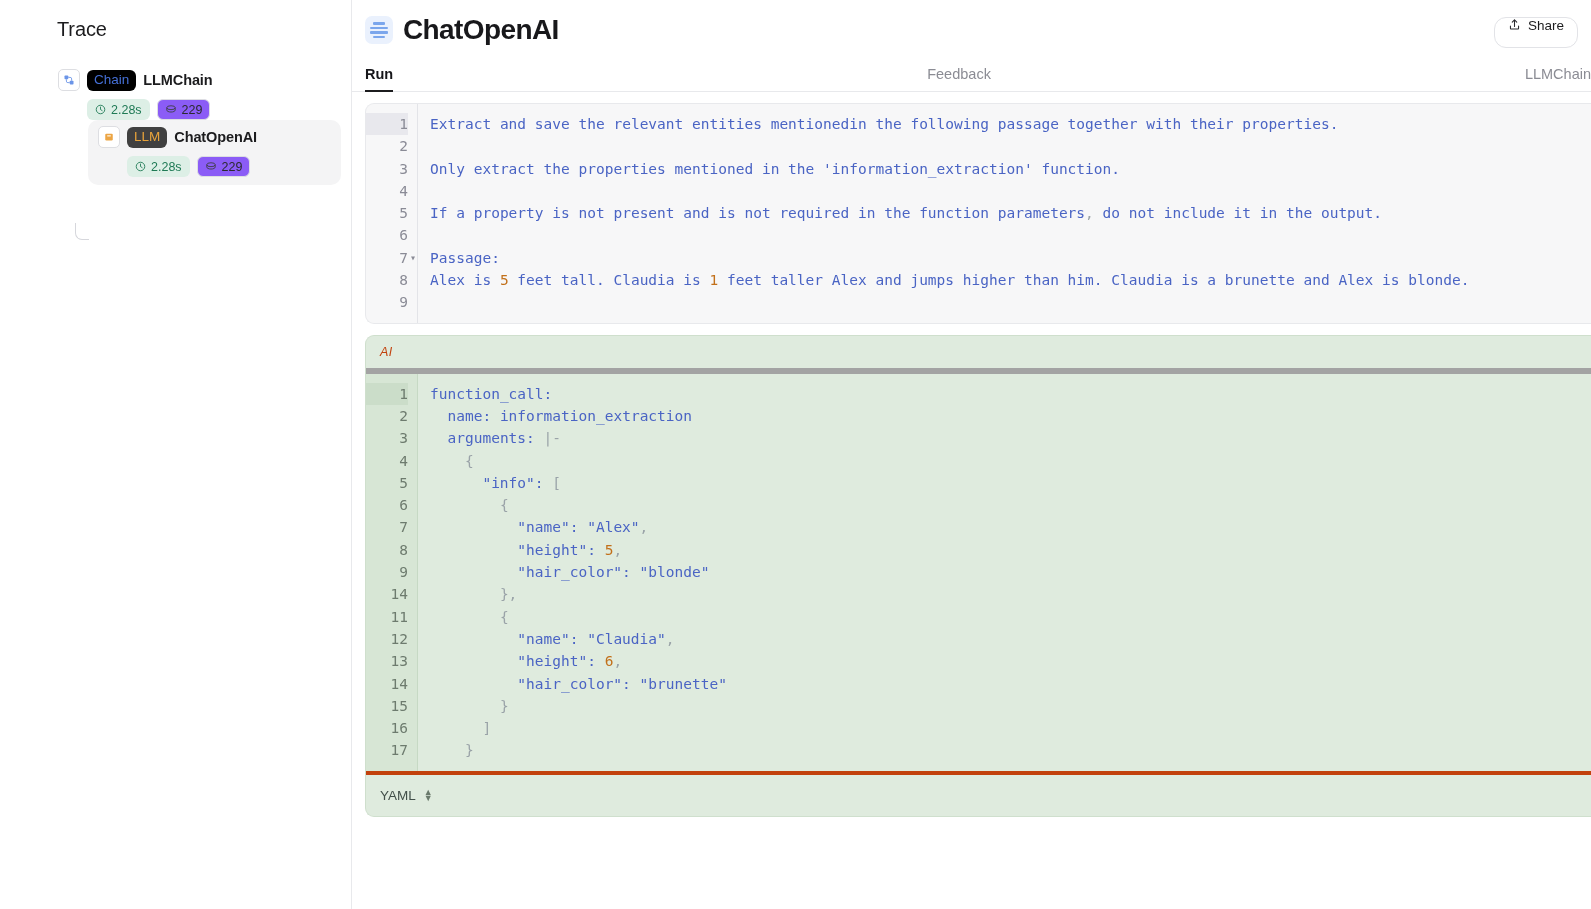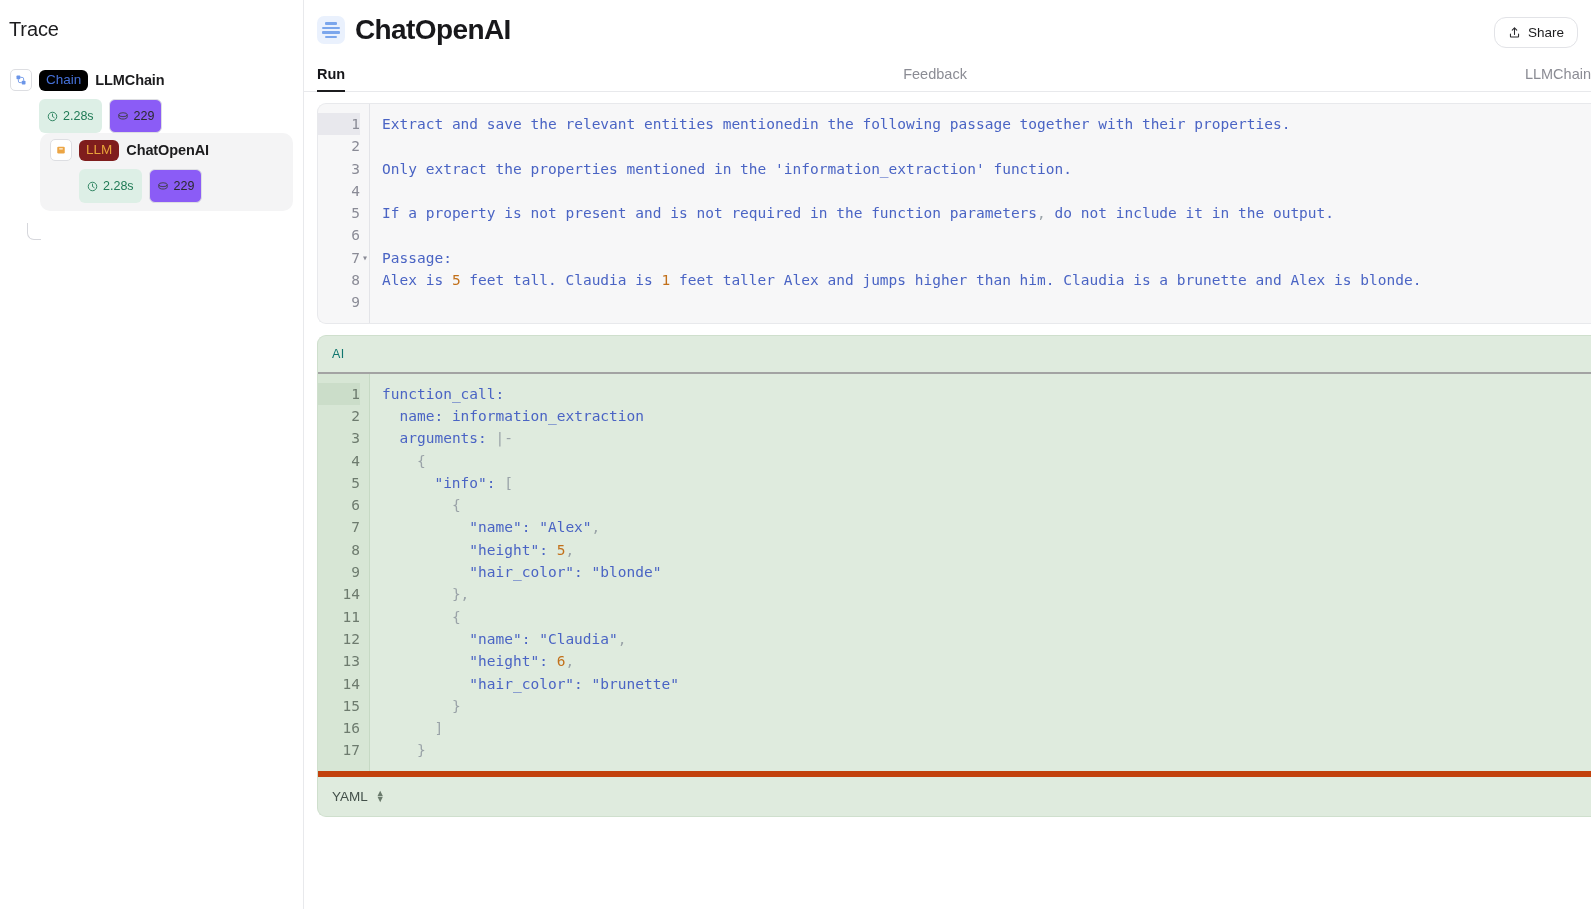--- a/index.html
+++ b/index.html
@@ -9,20 +9,21 @@
     width: 1591px; height: 909px;
     overflow: hidden;
     background: #ffffff;
     font-family: "Liberation Sans", sans-serif;
     -webkit-font-smoothing: antialiased;
   }
   .app {
     display: flex;
     width: 1591px; height: 909px;
     position: relative;
+    padding-left: 48px;
   }
 
   
   .sidebar {
     width: 304px;
     min-width: 304px;
     height: 909px;
     background: #ffffff;
     border-right: 1px solid #e8e9ec;
     position: relative;
@@ -79,38 +80,38 @@
     padding: 1px 7px 2px 7px;
     border-radius: 6px;
     line-height: 18px;
   }
   .node-type.chain {
     color: #4570d8;
     background: #000000;
   }
   .node-type.llm {
     color: #e8a33a;
-    background: #7f1d1d;
+    background: #404040;
   }
   .node-name {
     font-size: 14.5px;
     font-weight: 700;
     color: #1c1c1e;
     letter-spacing: -0.1px;
   }
   .badges {
     display: flex;
     gap: 7px;
     margin-top: 6px;
   }
   .badge {
     display: inline-flex;
     align-items: center;
     gap: 5px;
-    height: 34px;
+    height: 21px;
     padding: 0 7px;
     border-radius: 6px;
     font-size: 12.5px;
     border: 1px solid transparent;
   }
   .badge.latency {
     background: #ddefe6;
     color: #1f7a55;
   }
   .badge.tokens {
@@ -161,21 +162,20 @@
     font-size: 28px;
     font-weight: 700;
     color: #18181b;
     letter-spacing: -0.6px;
   }
   .share-btn {
     position: absolute;
     right: 13px;
     top: 17px;
     display: inline-flex;
-    align-items: center;
     gap: 7px;
     height: 31px;
     padding: 0 13px;
     border: 1px solid #e2e3e7;
     border-radius: 12px;
     background: #ffffff;
     font-size: 13.5px;
     color: #1c1c1e;
     cursor: pointer;
   }
@@ -222,22 +222,23 @@
     height: 38px;
     display: flex;
     align-items: center;
     padding-left: 14px;
     font-size: 12.5px;
     letter-spacing: 0.5px;
     color: #6e6f78;
     border-bottom: 1px solid #e8e9ec;
   }
   .panel.ai .panel-head {
-    color: #0f766e;
-    border-bottom: 2px solid #a3a3a3;
+    color: #c2410c;
+    border-bottom: 6px solid #a3a3a3;
+    font-style: italic;
   }
 
   .code {
     display: flex;
     font-family: "DejaVu Sans Mono", monospace;
     font-size: 14.5px;
     line-height: 22.3px;
   }
   .gutter {
     width: 52px;
@@ -282,21 +283,21 @@
   .tok-num { color: #c2701a; }
   .tok-punc { color: #9aa3a8; }
   .tok-plain { color: #4a64c4; }
 
   .panel-foot {
     height: 45px;
     display: flex;
     align-items: center;
     padding-left: 14px;
     gap: 7px;
-    border-top: 6px solid #c2410c;
+    border-top: 4px solid #c2410c;
   }
   .format-select {
     display: inline-flex;
     align-items: center;
     gap: 8px;
     font-size: 13.5px;
     color: #43504a;
     cursor: pointer;
   }
   .stepper {

